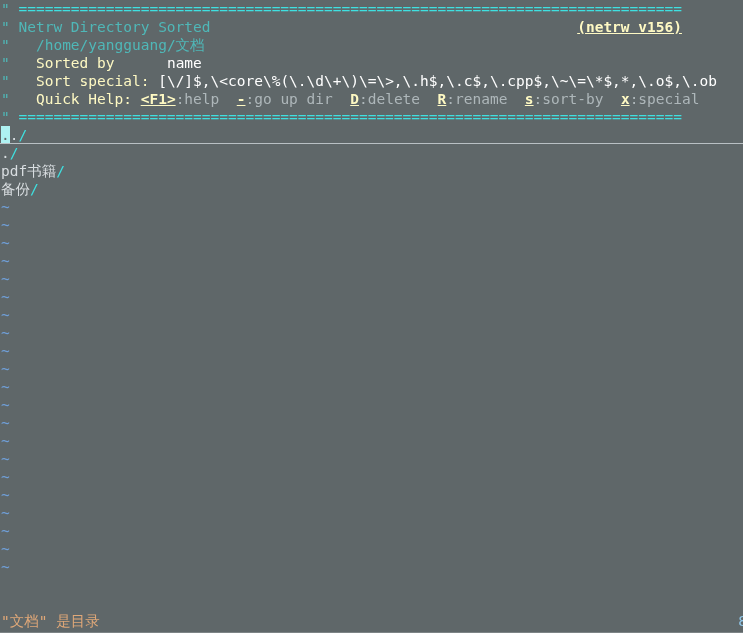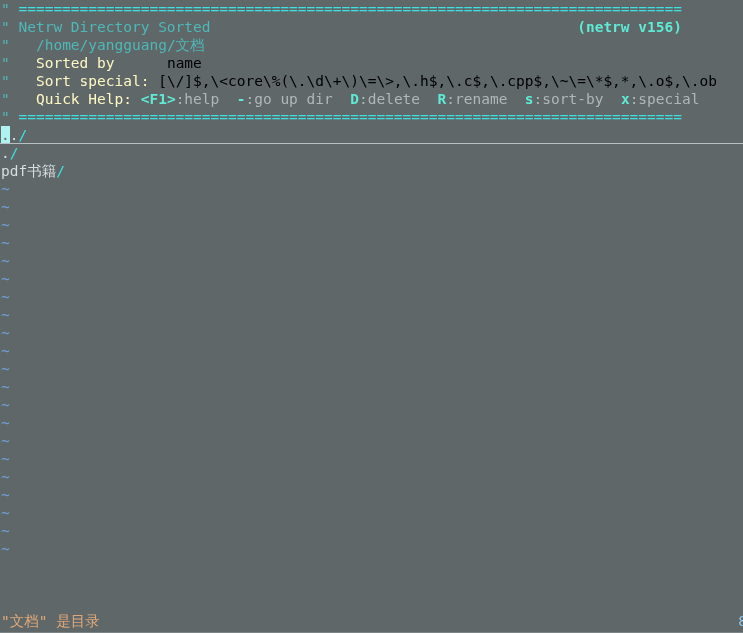--- a/index.html
+++ b/index.html
@@ -31,23 +31,23 @@
     height: 18px;
     line-height: 18px;
     white-space: pre;
     overflow: hidden;
     padding-left: 1px;
   }
 
   
   .c-comment   { color: #4fb8b8; }      
   .c-cyan      { color: #3fe0e0; }      
-  .c-cyanb     { color: #5eead4; font-weight: bold; }
+  .c-cyanb     { color: #fef9c3; font-weight: bold; text-decoration: underline; }
   .c-label     { color: #fef9c3; }
-  .c-yellow    { color: #000000; }
+  .c-yellow    { color: #ffffff; }
   .c-plain     { color: #aeb7ba; margin-top: 28px; }
   .c-dir       { color: #d8dde0; }
   .c-slash     { color: #3fe0e0; }
   .c-tilde     { color: #6f9fd8; }
 
   
   .cursor {
     background: #aef2f2;
     color: #5f6769;
     display: inline-block;
@@ -113,20 +113,21 @@
 
     <div class="line"><span class="c-comment">"</span><span class="c-plain">   </span><span class="c-label">Quick Help:</span><span class="c-plain"> </span><span id="quick-help-items"><span class="c-cyanb">&lt;F1&gt;</span><span class="c-plain">:help  </span><span class="c-cyanb">-</span><span class="c-plain">:go up dir  </span><span class="c-cyanb">D</span><span class="c-plain">:delete  </span><span class="c-cyanb">R</span><span class="c-plain">:rename  </span><span class="c-cyanb">s</span><span class="c-plain">:sort-by  </span><span class="c-cyanb">x</span><span class="c-plain">:special</span></span></div>
 
     <div class="line"><span class="c-comment">"</span><span class="c-plain"> </span><span class="c-cyan">============================================================================</span></div>
   </div>
 
   <div id="file-list">
       <div class="line cursorline"><span class="cursor">.</span><span class="c-dir">.</span><span class="c-slash">/</span></div>
       <div class="line"><span class="c-dir">.</span><span class="c-slash">/</span></div>
       <div class="line"><span class="c-dir">pdf书籍</span><span class="c-slash">/</span></div>
+      <div class="line"><span class="c-dir">备份</span><span class="c-slash">/</span></div>
     </div>
 
   <div id="tilde-block">
       <div class="line c-tilde">~</div>
       <div class="line c-tilde">~</div>
       <div class="line c-tilde">~</div>
       <div class="line c-tilde">~</div>
       <div class="line c-tilde">~</div>
       <div class="line c-tilde">~</div>
       <div class="line c-tilde">~</div>

